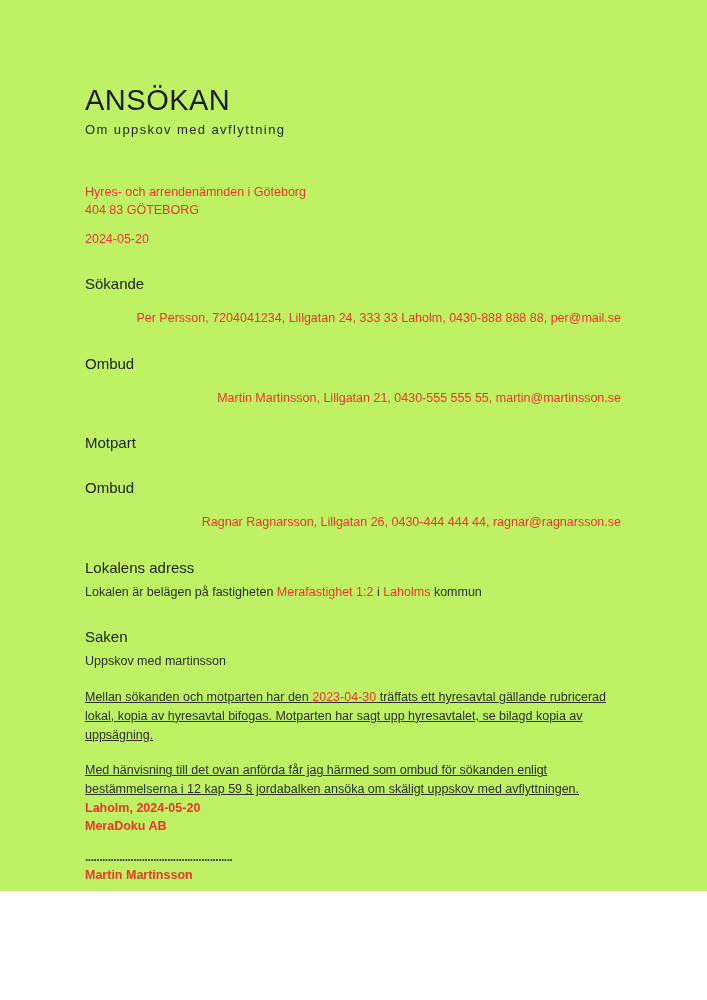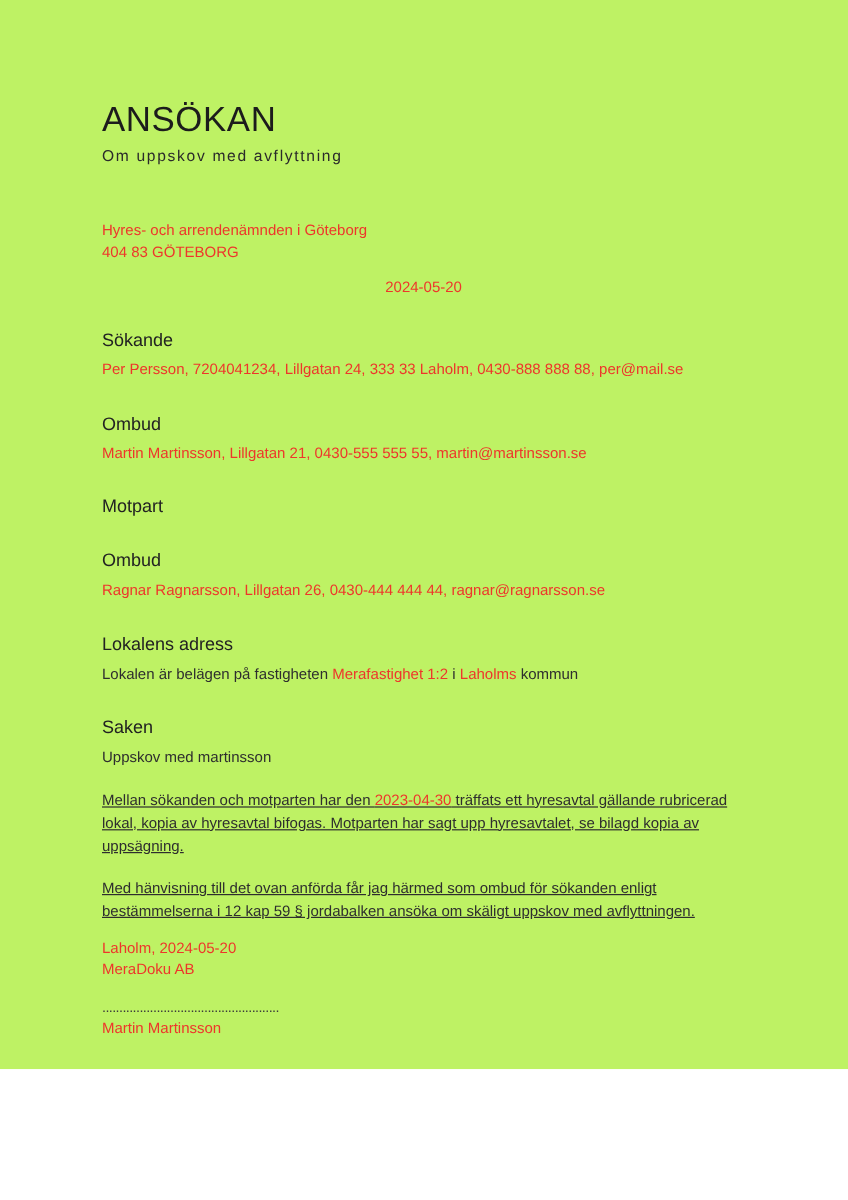--- a/index.html
+++ b/index.html
@@ -30,53 +30,54 @@
     color: #2a2a2a;
   }
 
   .red { color: #ee362b; }
 
   .recipient {
     margin-top: 46px;
     font-size: 12.5px;
     line-height: 18px;
   }
-  .doc-date { margin-top: 11px; font-size: 12.5px; line-height: 18px; text-align: center; }
+  .doc-date { margin-top: 11px; font-size: 12.5px; line-height: 18px; }
 
   .section { margin-top: 27px; }
   .section-heading {
     font-size: 15px;
     font-weight: 400;
     color: #222222;
     line-height: 1.2;
   }
   .section-value {
-    margin-top: 6px;
+    margin-top: 16px;
     font-size: 12.5px;
     line-height: 18.5px;
     max-width: 537px;
+    text-align: right;
   }
   .section-body {
     margin-top: 6px;
     font-size: 12.5px;
     line-height: 18.5px;
     color: #2e2e2e;
     max-width: 537px;
   }
 
   .paragraph {
     margin-top: 17px;
     font-size: 12.5px;
     line-height: 18.8px;
     color: #2e2e2e;
     max-width: 538px;
     text-decoration: underline;
   }
 
-  .signature { margin-top: 12px; font-size: 12.5px; line-height: 18.5px; }
+  .signature { font-size: 12.5px; line-height: 18.5px; font-weight: bold; }
   .dotted-line {
     margin-top: 14px;
     font-size: 12px;
     letter-spacing: -0.5px;
     color: #3a3a3a;
     line-height: 14px;
   }
   .signature-name { margin-top: 2px; font-size: 12.5px; line-height: 18.5px; }
 
   .page-number {

